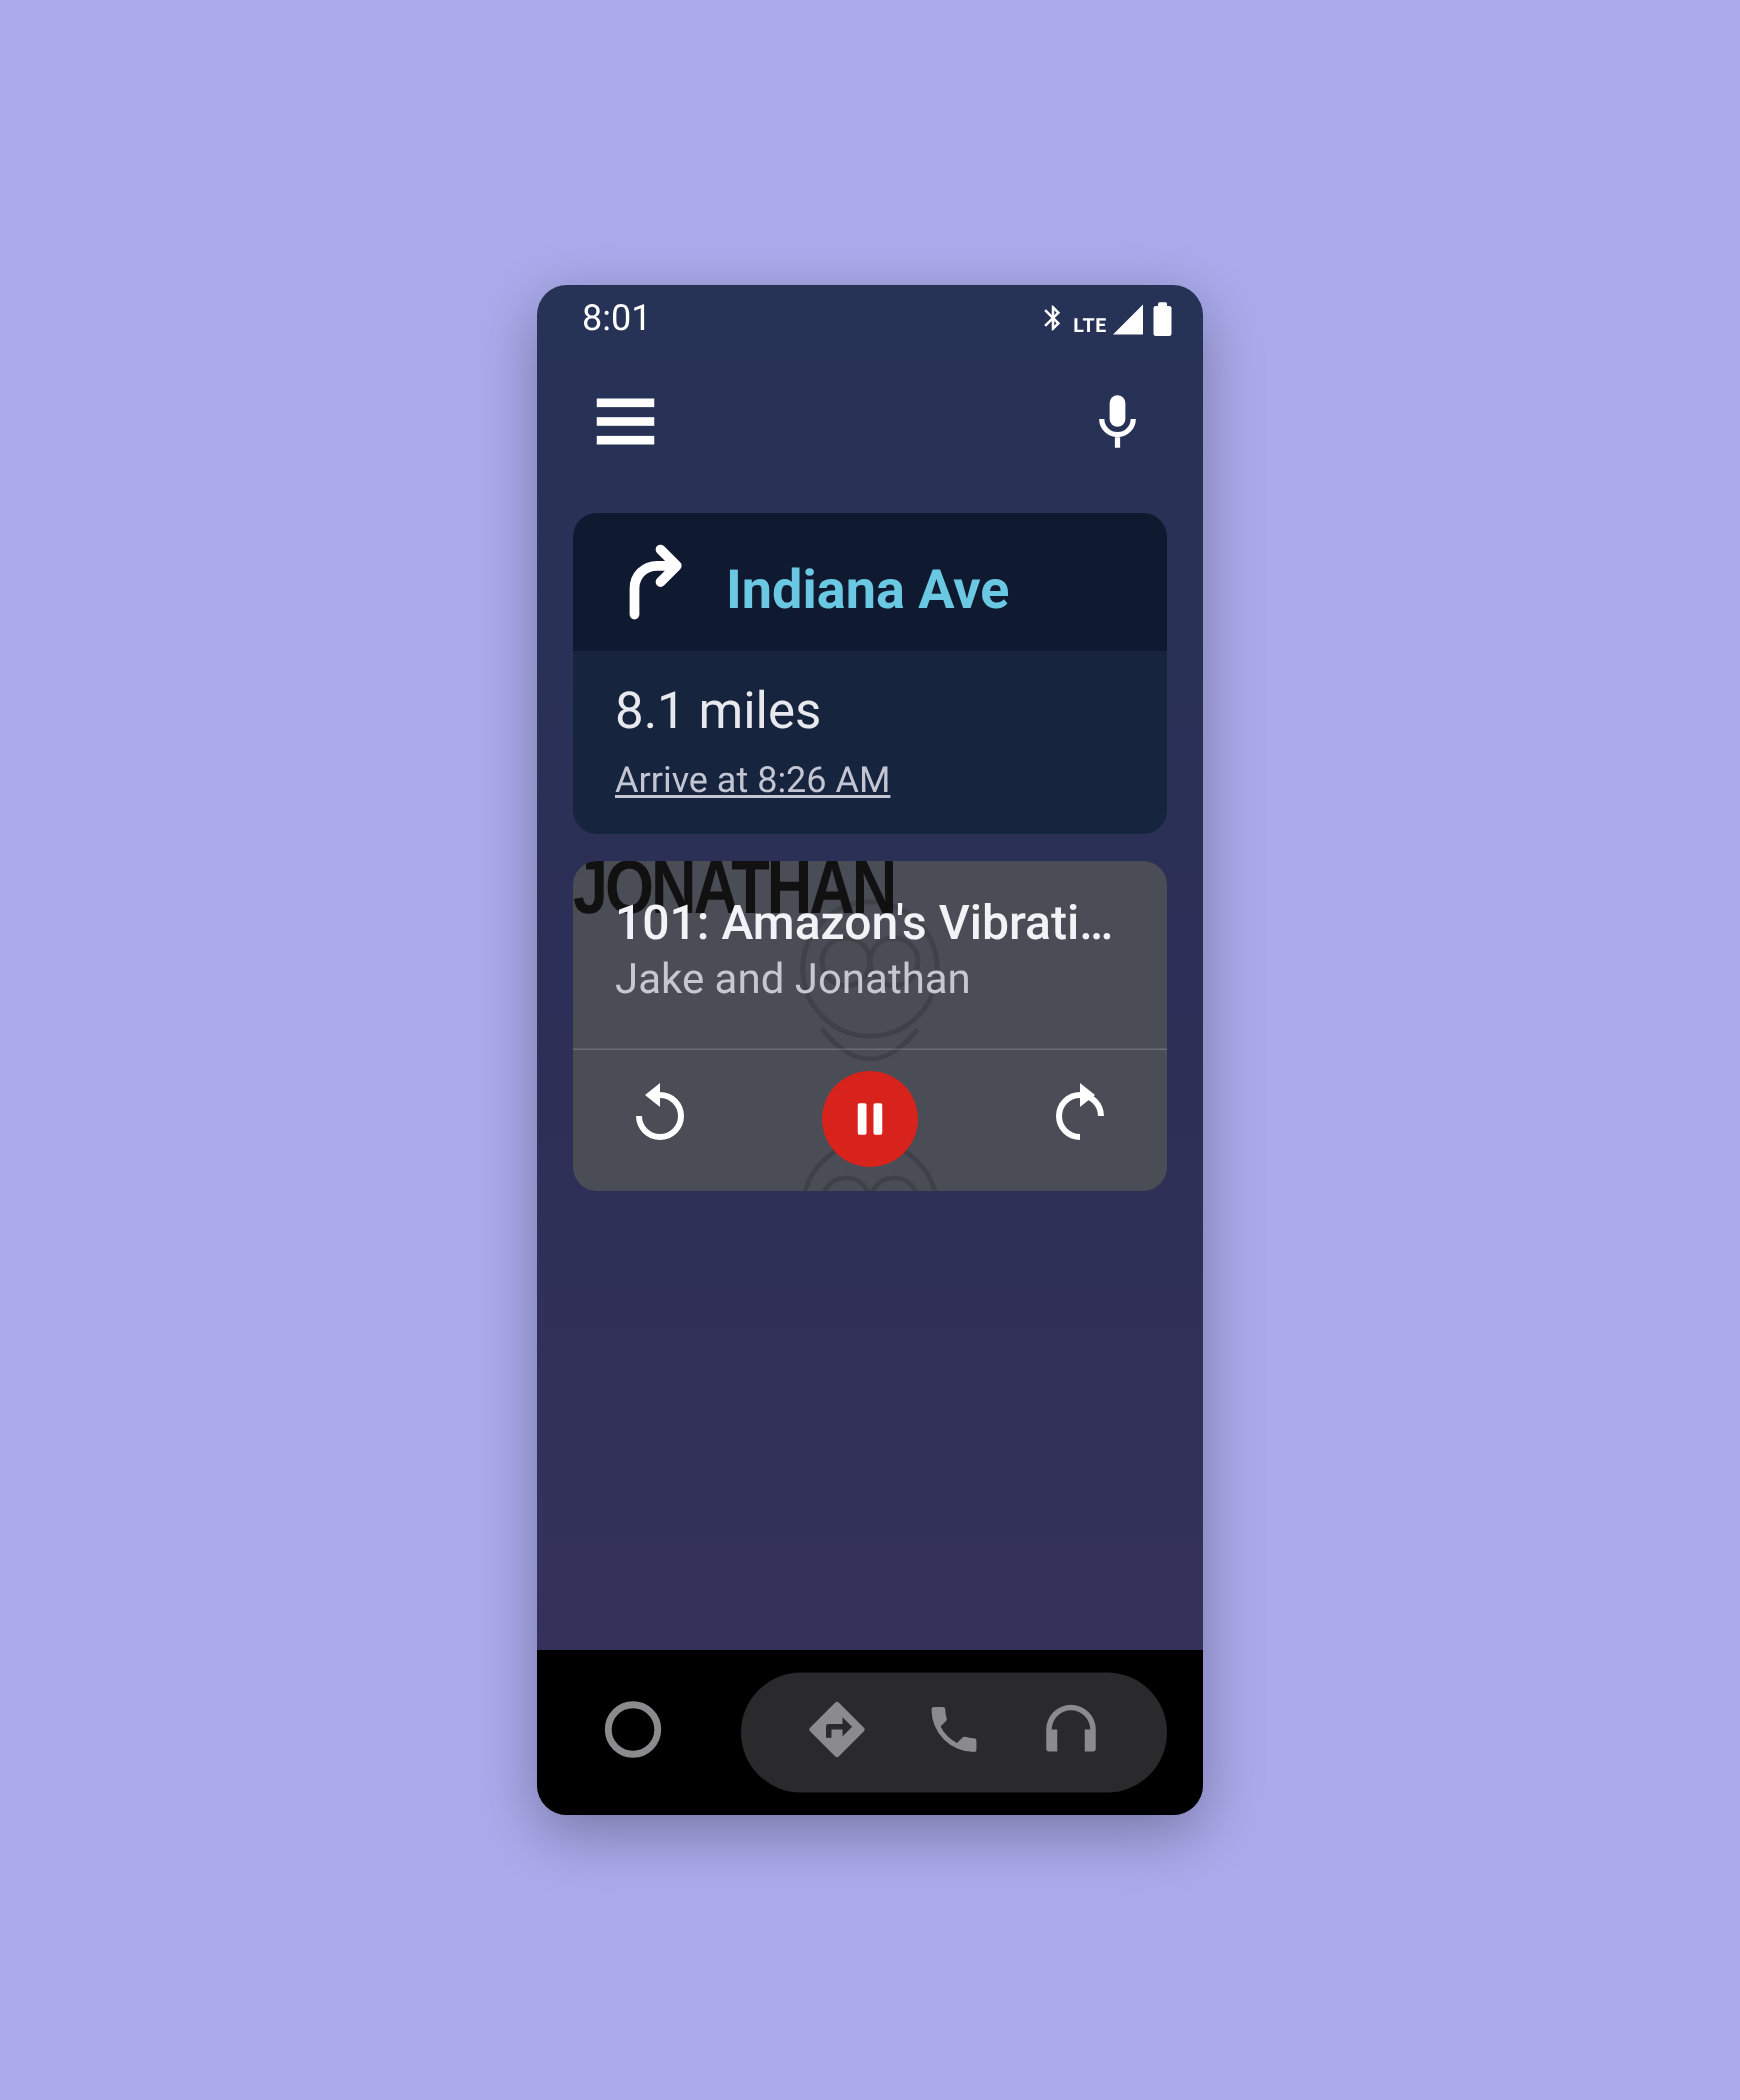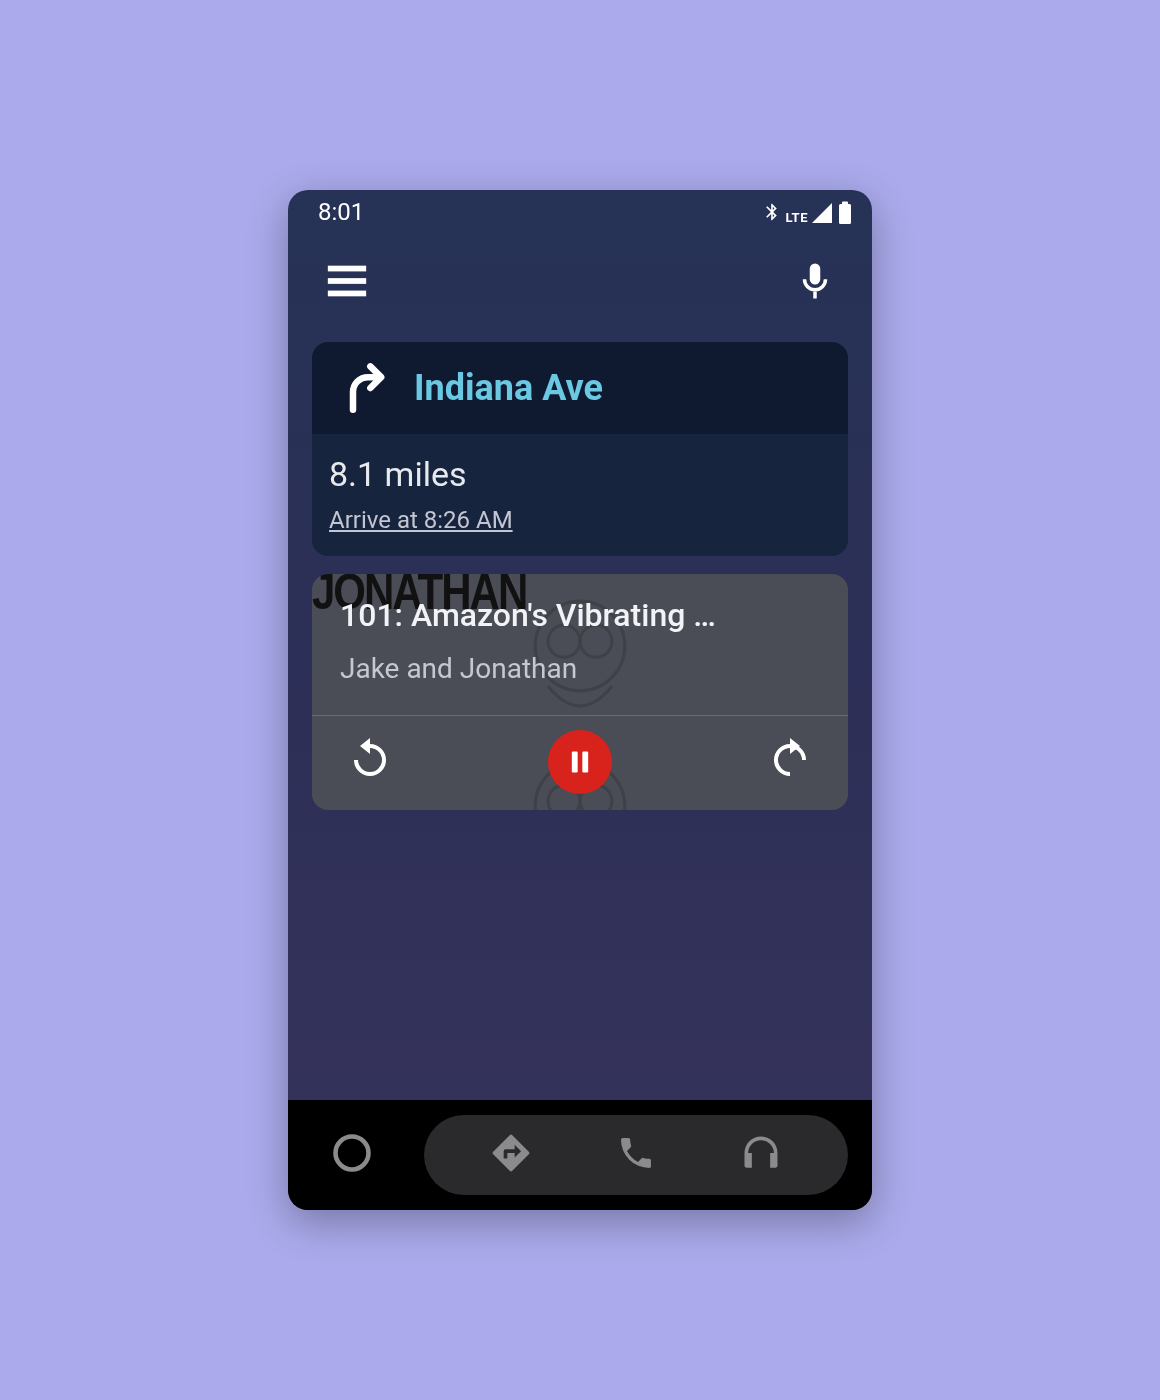--- a/index.html
+++ b/index.html
@@ -6,21 +6,21 @@
   body {
     background: #abaaec;
     width: 1160px;
     height: 1400px;
     font-family: -apple-system, BlinkMacSystemFont, "Segoe UI", Roboto, sans-serif;
     display: flex;
     align-items: center;
     justify-content: center;
   }
   .phone {
-    width: 584px;
+    width: 444px;
     height: 1020px;
     background: linear-gradient(180deg, #263256 0%, #2d2f57 50%, #36335c 100%);
     border-radius: 20px;
     overflow: hidden;
     position: relative;
     box-shadow: 0 12px 40px rgba(0,0,0,0.3);
   }
   .statusbar {
     display: flex;
     justify-content: space-between;
@@ -40,32 +40,32 @@
     padding: 30px 36px 24px 36px;
   }
   .nav-card {
     margin: 10px 24px 0 24px;
     border-radius: 16px;
     overflow: hidden;
   }
   .nav-top {
     background: rgba(10,22,42,0.85);
     display: flex;
-    align-items: center;
+    align-items: flex-end;
     gap: 22px;
     padding: 20px 28px;
   }
   .nav-street {
     color: #6bc8e3;
     font-size: 36px;
     font-weight: 700;
   }
   .nav-bottom {
     background: rgba(20,34,58,0.85);
-    padding: 20px 28px 22px 17px;
+    padding: 20px 28px 22px 28px;
   }
   .nav-dist { color: #e8e9ee; font-size: 34px; font-weight: 400; }
   .nav-arrive { color: #c3c6d2; font-size: 24px; margin-top: 12px; text-decoration: underline; }
   .media-card {
     margin: 18px 24px 0 24px;
     border-radius: 16px;
     overflow: hidden;
     background: #4a4d55;
     position: relative;
   }
@@ -95,21 +95,21 @@
   .media-bg svg{stroke:#111;}
   .media-content{position:relative;}
   .media-info {
     padding: 22px 28px 30px 28px;
     border-bottom: 1px solid rgba(255,255,255,0.18);
   }
   .media-title {
     color: #f2f3f7; font-size: 32px; font-weight: 500;
     white-space: nowrap; overflow: hidden; text-overflow: ellipsis;
   }
-  .media-sub { color: #c6c8d0; font-size: 28px; margin-top: 18px; }
+  .media-sub { color: #c6c8d0; font-size: 28px; margin-top: 2px; }
   .media-controls {
     display: flex; justify-content: space-between; align-items: center;
     padding: 14px 34px 16px 34px;
   }
   .pause-btn {
     width: 64px; height: 64px; border-radius: 50%;
     background: #d8231c; display: flex; align-items: center; justify-content: center;
   }
   .navbar {
     position: absolute; bottom: 0; left: 0; right: 0;

